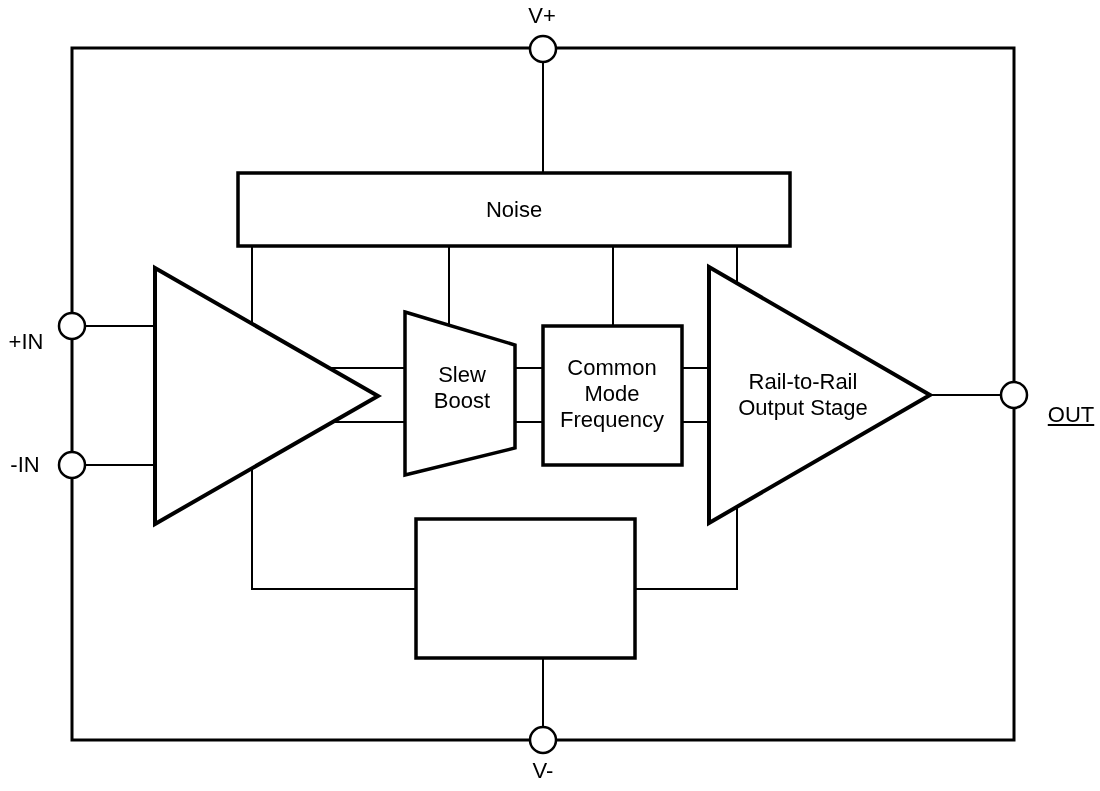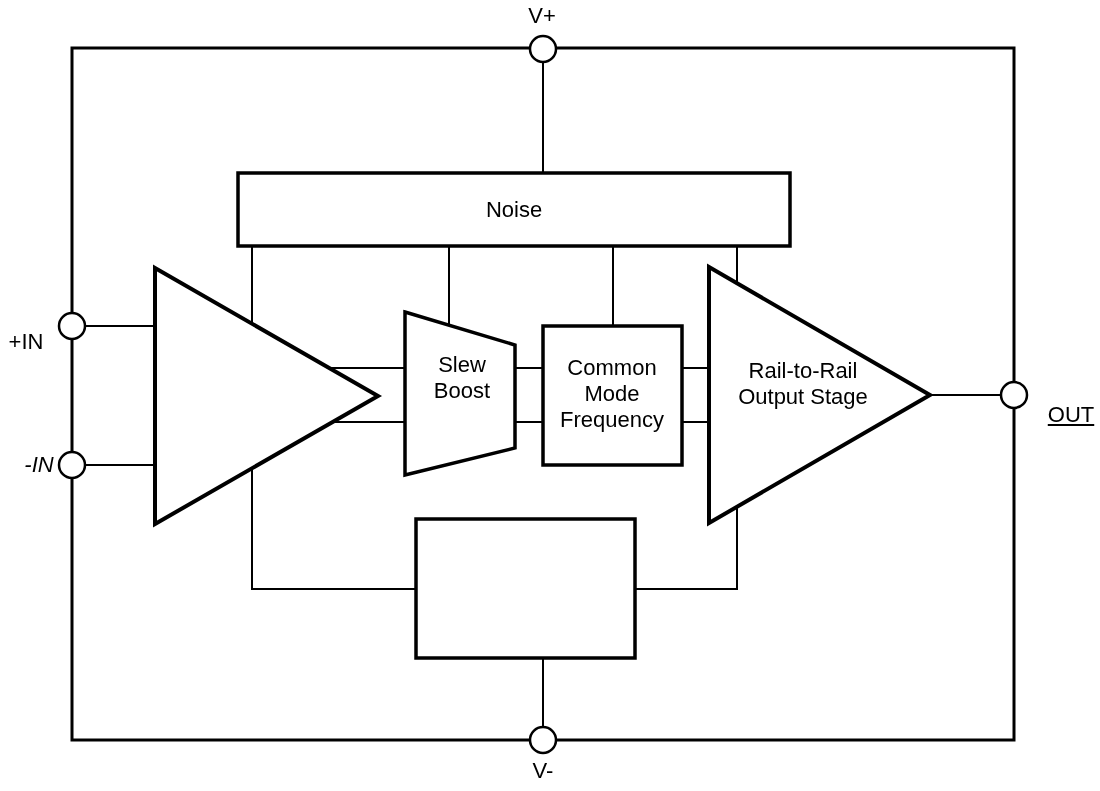--- a/index.html
+++ b/index.html
@@ -73,25 +73,25 @@
       <circle cx="543" cy="740" r="13"></circle>
       <circle cx="72" cy="326" r="13"></circle>
       <circle cx="72" cy="465" r="13"></circle>
       <circle cx="1014" cy="395" r="13"></circle>
     </g>
   </svg>
 
   <div class="lbl" style="left:542px; top:16px;">V+</div>
   <div class="lbl" style="left:543px; top:771px;">V-</div>
   <div class="lbl" style="left:26px; top:326px;margin-top:16px;">+IN</div>
-  <div class="lbl" style="left:39px; top:465px;font-style:italic;">-IN</div>
+  <div class="lbl" style="left:25px; top:465px;">-IN</div>
   <div class="lbl" style="left:1071px; top:415px;text-decoration:underline;">OUT</div>
 
   <div class="lbl" style="left:514px; top:210px;">Noise</div>
-  <div class="lbl" style="left:462px; top:378px;text-align:center;">Slew
+  <div class="lbl" style="left:462px; top:388px;text-align:center;">Slew
 Boost</div>
   <div class="lbl" style="left:612px; top:394px;">Common
 Mode
 Frequency</div>
-  <div class="lbl" style="left:803px; top:384px;">Rail-to-Rail
+  <div class="lbl" style="left:803px; top:395px;">Rail-to-Rail
 Output Stage</div>
 
 </div>
 
 </body></html>

